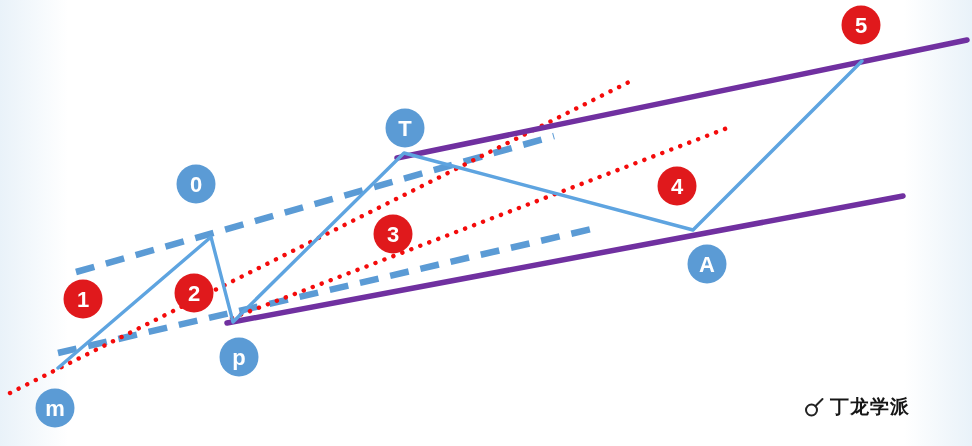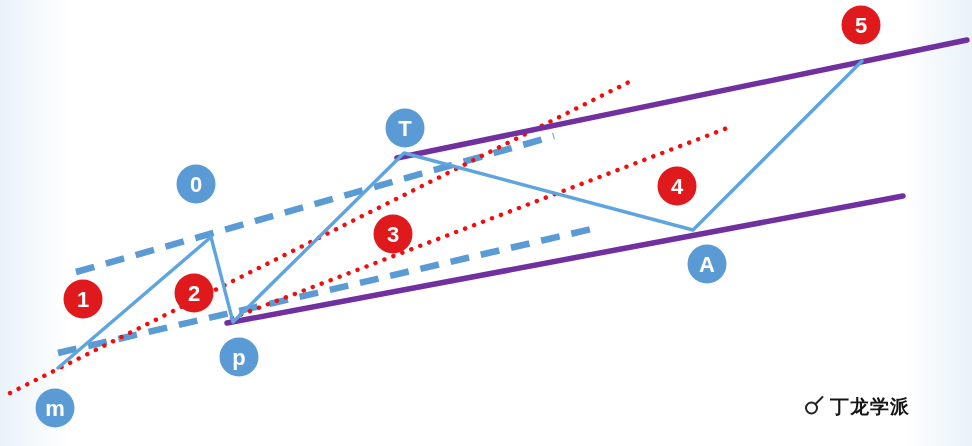--- a/index.html
+++ b/index.html
@@ -19,21 +19,21 @@
     font-family: "Liberation Sans", sans-serif;
     font-weight: bold;
     font-size: 22px;
     text-anchor: middle;
   }
   .watermark {
     position: absolute;
     right: 62px;
     bottom: 26px;
     display: flex;
-    align-items: flex-start;
+    align-items: center;
     gap: 5px;
     color: #161616;
     font-weight: bold;
     font-size: 19px;
     letter-spacing: 1px;
     user-select: none;
   }
 </style>
 </head>
 <body>

